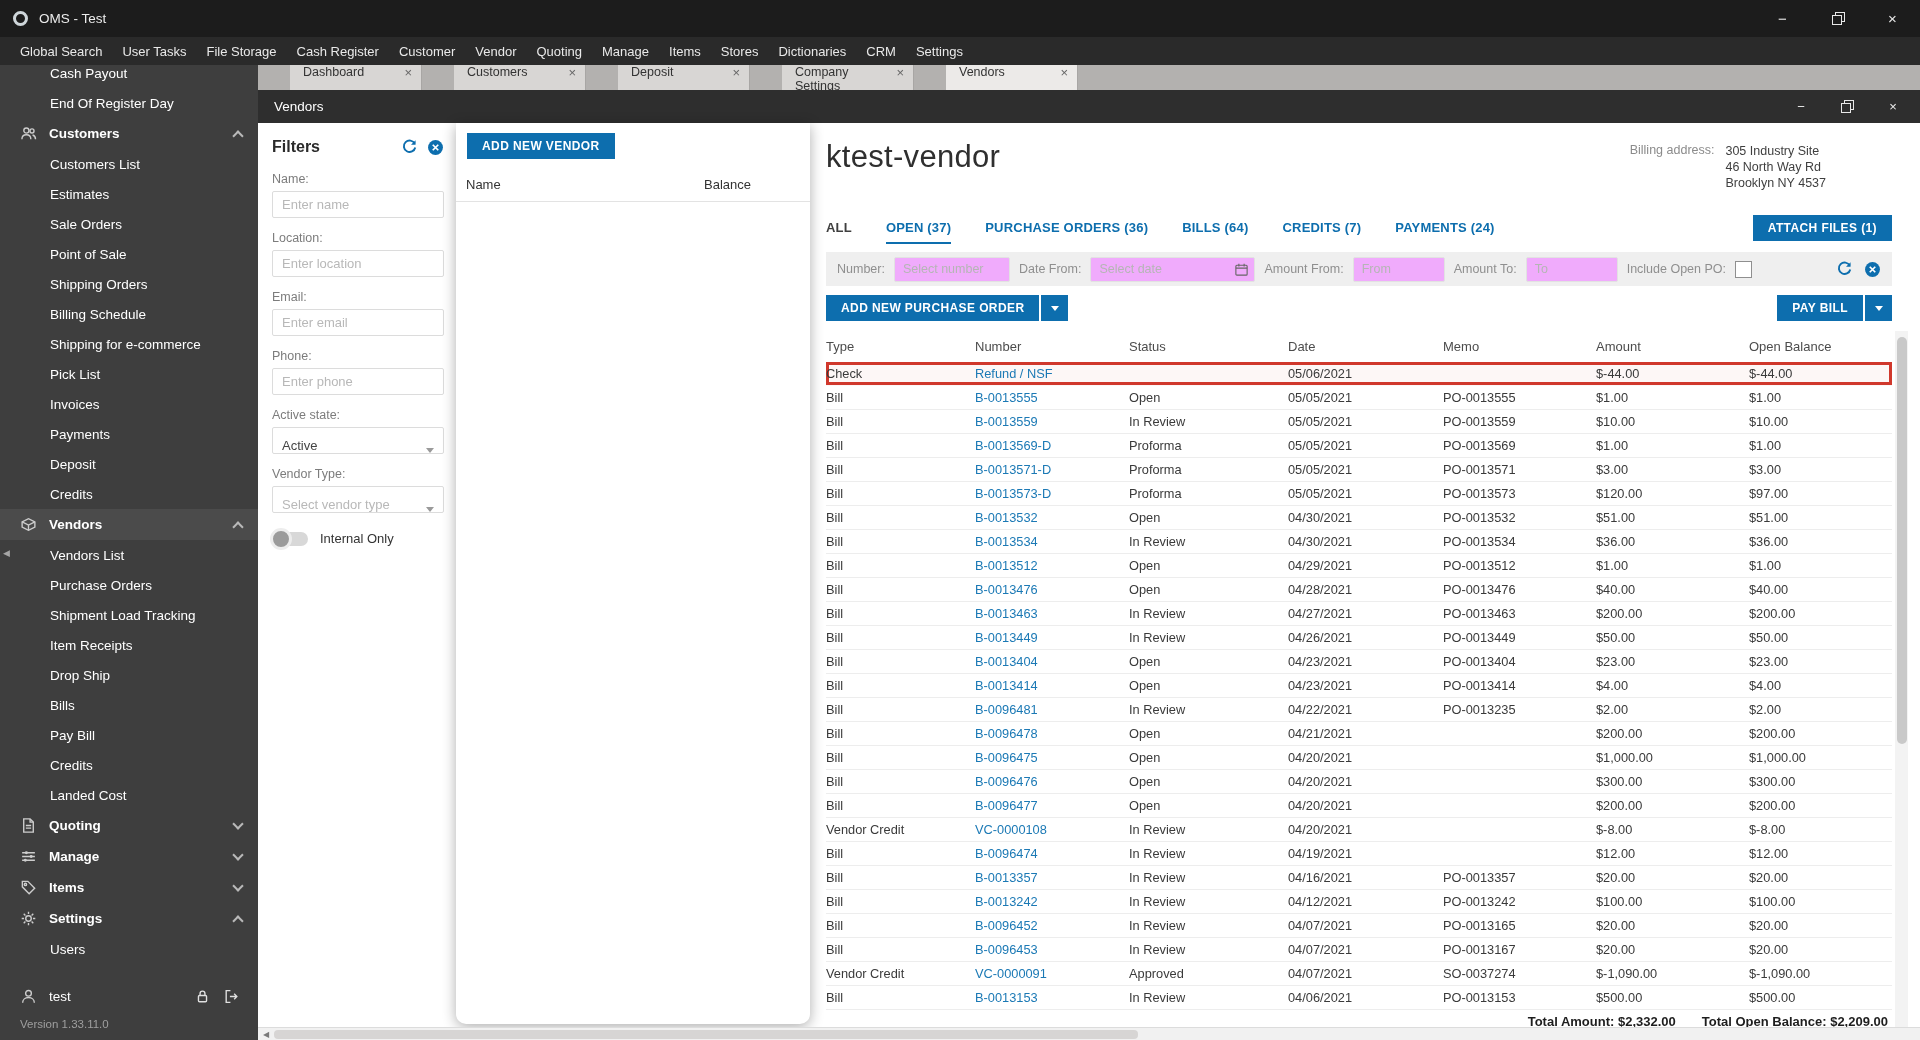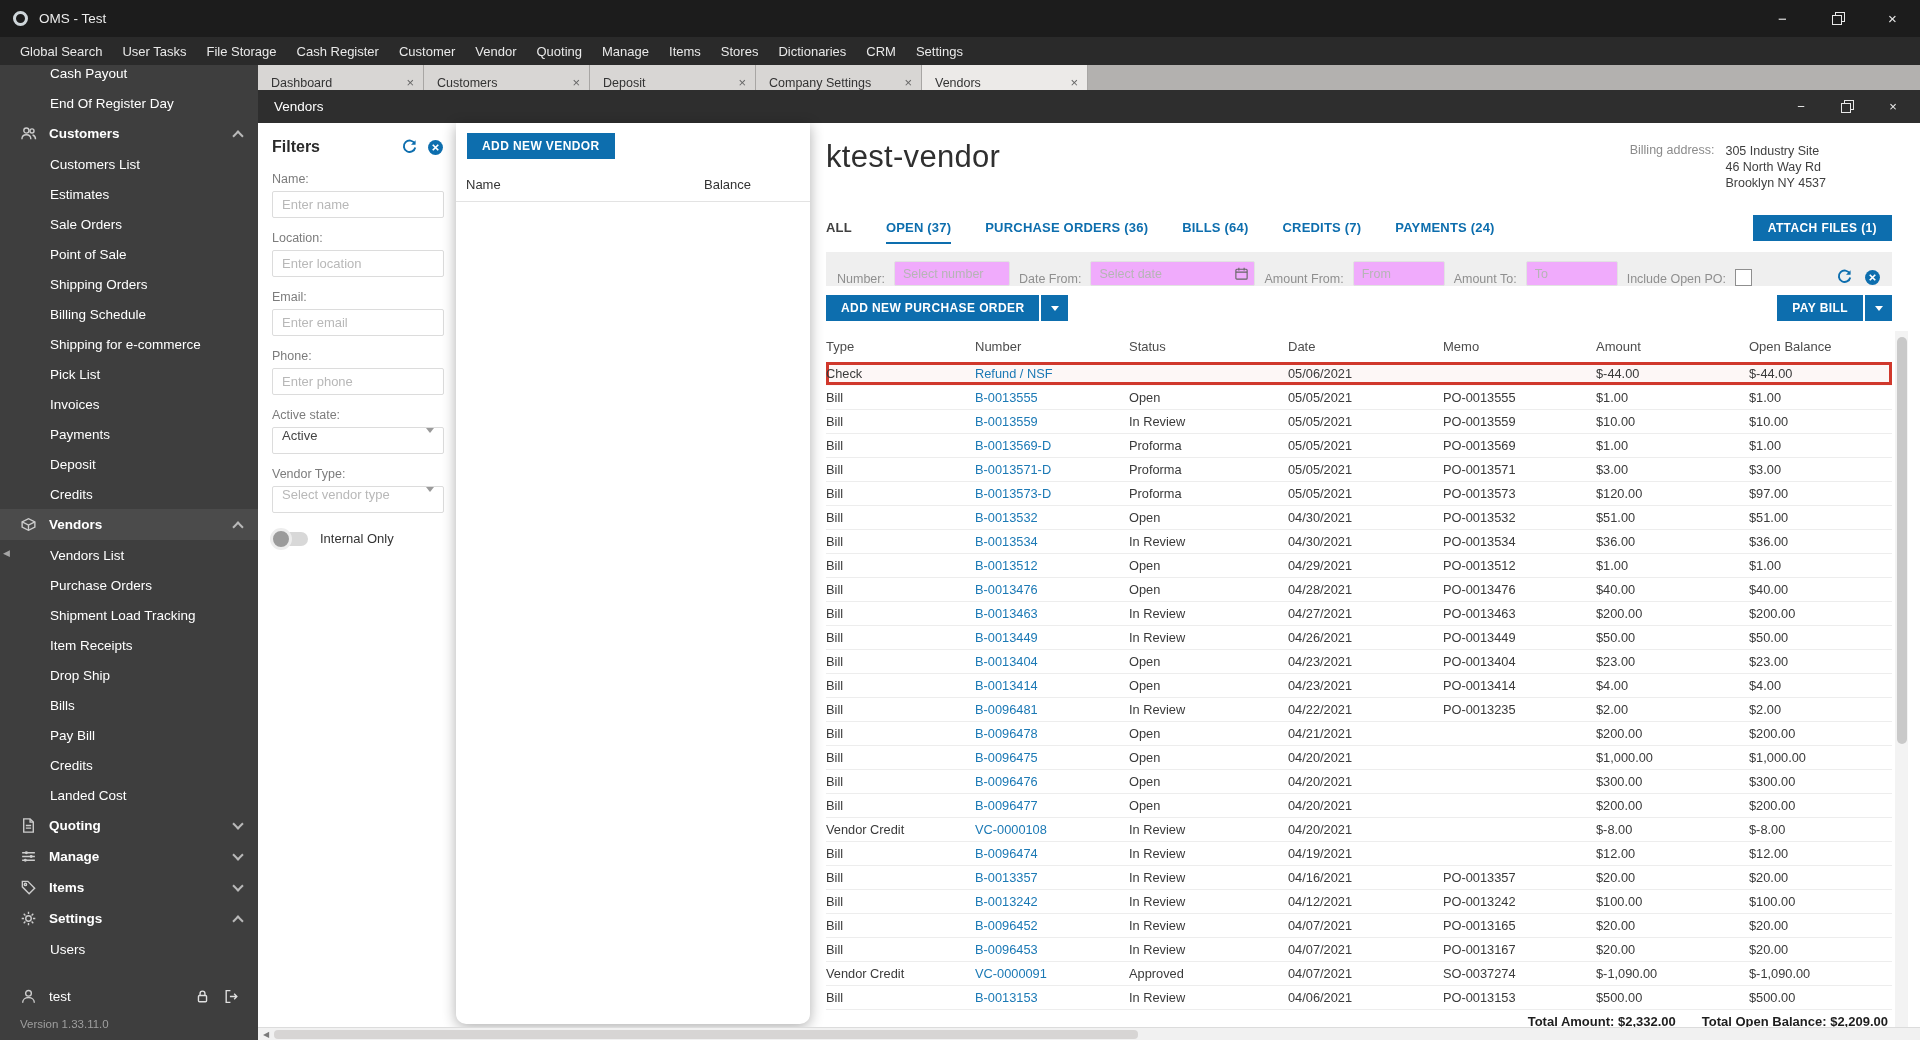--- a/index.html
+++ b/index.html
@@ -34,39 +34,39 @@
   .chev.up { transform:rotate(225deg); margin-top:4px; }
   .side-footer { padding:4px 0 10px; }
   .side-user { height:34px; display:flex; align-items:center; gap:12px; padding:0 18px 0 20px; color:#fff; font-size:13.5px; }
   .side-user .sp { flex:1; }
   .version { color:#9f9f9f; font-size:11.5px; padding:5px 12px 0 20px; }
   .collapse-handle { position:absolute; left:0; top:50%; transform:translateY(-50%); width:13px; height:26px; display:flex; align-items:center; justify-content:center; color:#a5a5a5; font-size:9px; }
 
   
   .main { flex:1; display:flex; flex-direction:column; min-width:0; position:relative; }
   .tabstrip { height:25px; flex:0 0 25px; background:#b3b1af; display:flex; }
-  .tab { width:166px; background:#d8d6d4; border-right:1px solid #a8a6a4; display:flex; align-items:flex-end; padding:0 9px 0 13px; font-size:12.5px; color:#333; }
+  .tab { width:132px; background:#d8d6d4; border-right:1px solid #a8a6a4; display:flex; align-items:flex-start; padding:0 9px 0 13px; font-size:12.5px; color:#333;margin-left:32px; }
   .tab.active { background:#eceae8; }
   .tab .x { margin-left:auto; color:#666; font-size:13px; }
   .inner-titlebar { height:33px; flex:0 0 33px; background:#2e2e2e; color:#fff; display:flex; align-items:center; padding-left:16px; font-size:13.5px; }
   .inner-controls { margin-left:auto; display:flex; height:100%; margin-right:4px; }
   .inner-btn { width:46px; display:flex; align-items:center; justify-content:center; color:#eee; font-size:13px; }
   .content { flex:1; display:flex; min-height:0; background:#fff; }
 
   
   .filters { width:198px; flex:0 0 198px; padding:15px 12px 0 14px; }
   .filters-head { display:flex; align-items:center; margin-bottom:16px; }
   .filters-title { font-size:16px; font-weight:bold; color:#2b2b2b; }
   .filters-head .icons { margin-left:auto; display:flex; gap:9px; align-items:center; }
   .ico16 { width:17px; height:17px; }
   .f-field { margin-bottom:13px; }
   .f-label { font-size:12.5px; color:#7c7c7c; margin-bottom:5px; }
   .f-input { width:100%; height:27px; border:1px solid #dcdcdc; border-radius:2px; padding:0 9px; font-size:13px; color:#a21caf; font-family:inherit; outline:none; }
   .f-input::placeholder { color:#b8b8b8; }
-  .f-select { width:100%; height:27px; border:1px solid #dcdcdc; border-radius:2px; padding:0 9px; font-size:13px; color:#444; display:flex; align-items:flex-start; background:#fff;gap:7px; }
+  .f-select { width:100%; height:27px; border:1px solid #dcdcdc; border-radius:2px; padding:0 9px; font-size:13px; color:#444; display:flex; align-items:flex-end; background:#fff;gap:7px; }
   .f-select.placeholder { color:#b8b8b8; }
   .caret { width:0; height:0; border-left:4.5px solid transparent; border-right:4.5px solid transparent; border-top:5.5px solid #9a9a9a; margin-left:auto; }
   .toggle-row { display:flex; align-items:center; gap:12px; margin-top:18px; }
   .toggle { width:36px; height:14px; background:#d8d8d8; border-radius:7px; position:relative; flex:0 0 36px; }
   .toggle .knob { position:absolute; left:-2px; top:-4px; width:22px; height:22px; border-radius:50%; background:#9b9b9b; border:3px solid #ededed; }
   .toggle-label { font-size:13px; color:#333; }
 
   
   .vendor-panel { width:354px; flex:0 0 354px; background:#fff; box-shadow:0 3px 14px rgba(0,0,0,.32); border-radius:0 0 10px 10px; margin-bottom:16px; display:flex; flex-direction:column; z-index:5; }
   .vp-top { padding:10px 10px 9px 11px; }
@@ -82,21 +82,21 @@
   .vendor-name { font-size:31px; font-weight:300; color:#2f2f2f; letter-spacing:.3px; }
   .billing { margin-left:auto; display:flex; gap:11px; padding-right:66px; padding-top:4px; }
   .billing-label { font-size:12.5px; color:#8b8b8b; }
   .billing-lines { font-size:12.5px; color:#3f3f3f; line-height:16px; }
   .dtabs-row { display:flex; align-items:flex-end; margin-top:24px; }
   .dtabs { display:flex; gap:34px; }
   .dtab { font-size:13px; font-weight:bold; color:#0d6eae; letter-spacing:.2px; padding-bottom:7px; white-space:nowrap; }
   .dtab.muted { color:#3f3f3f; }
   .dtab.active { border-bottom:2.5px solid #0d6eae; }
   .attach { margin-left:auto; margin-bottom:3px; }
-  .filterbar { margin-top:8px; background:#efefef; height:34px; flex:0 0 34px; display:flex; align-items:flex-end; padding:0 11px; gap:9px; }
+  .filterbar { margin-top:8px; background:#efefef; height:34px; flex:0 0 34px; display:flex; align-items:center; padding:0 11px; gap:9px; }
   .fb-label { font-size:12.5px; color:#8f8f8f; white-space:nowrap; }
   .fb-input { height:25px; border:1px solid #e2e2e2; background:#f0abfc; border-radius:2px; padding:0 8px; font-size:12.5px; font-family:inherit; color:#444; outline:none; }
   .fb-input::placeholder { color:#b5b5b5; }
   .w-number { width:116px; } .w-date { width:165px; padding-right:26px; } .w-amt { width:92px; }
   .fb-date { position:relative; display:flex; align-items:center; }
   .fb-date .ico-cal { position:absolute; right:6px; width:15px; height:15px; }
   .checkbox { width:17px; height:17px; background:#fff; border:1px solid #8f8f8f; flex:0 0 17px; }
   .fb-icons { margin-left:auto; display:flex; gap:11px; align-items:center; }
   .btnrow { display:flex; align-items:center; margin-top:9px; flex:0 0 26px; }
   .split { display:flex;border-radius:10px; }

